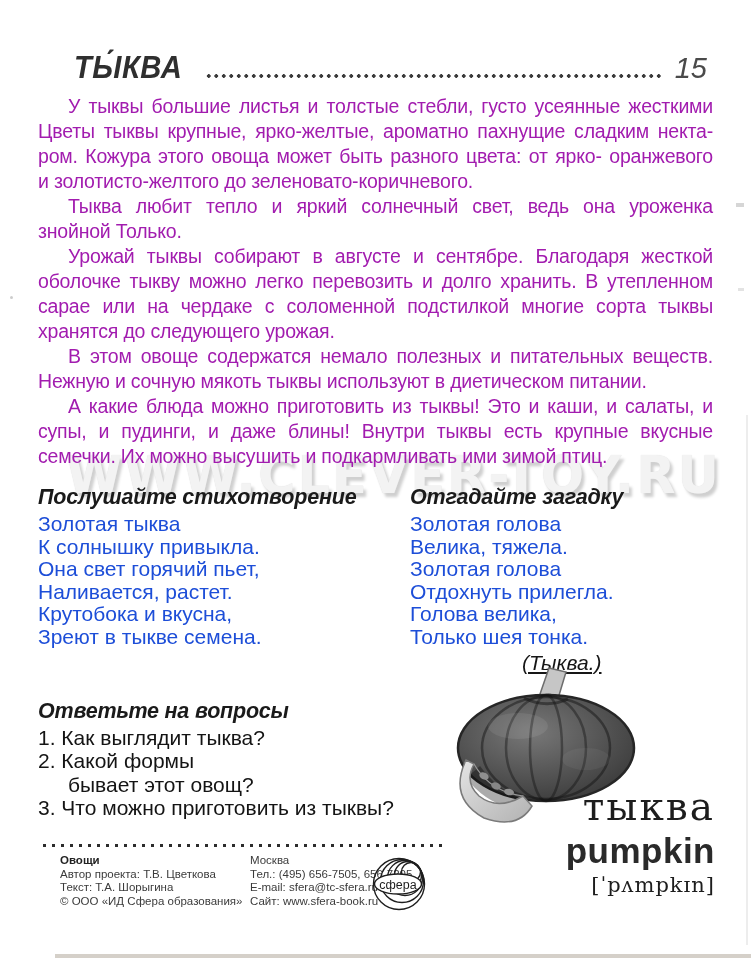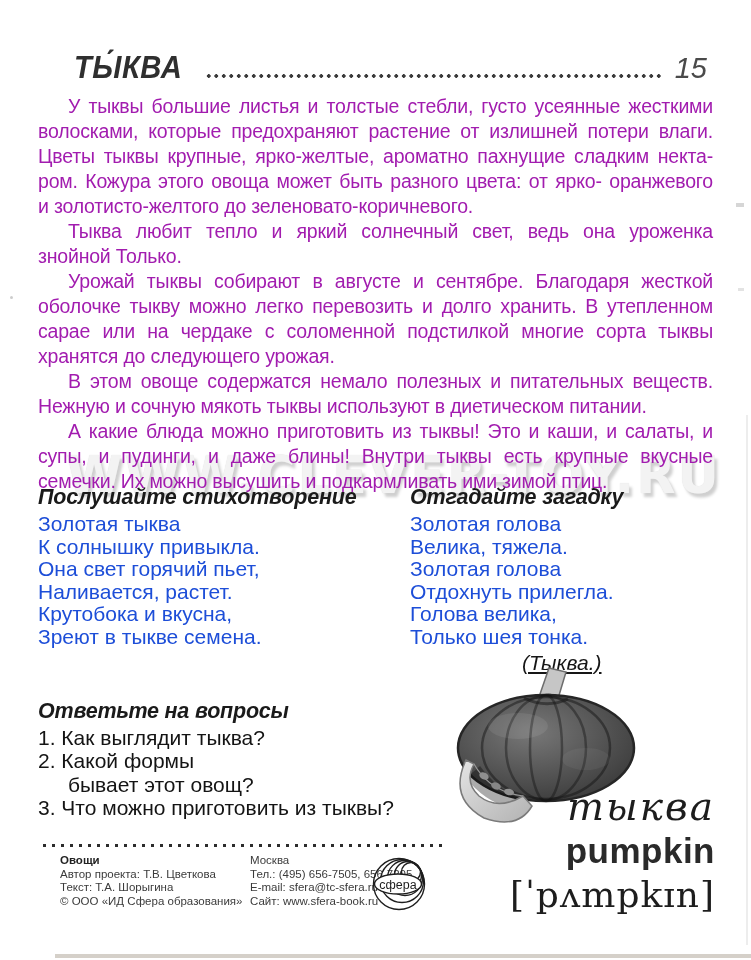--- a/index.html
+++ b/index.html
@@ -55,25 +55,25 @@
   .questions .sechead { margin-bottom:3px; }
   .qline { font-size:21px; line-height:23.3px; color:#141414; }
   .qline.cont { padding-left:30px; }
 
   
   .illus { position:absolute; left:436px; top:664px; z-index:1; }
 
   
   .vocab { position:absolute; right:36px; top:785px; text-align:right; z-index:2; }
   .vocab .script {
-    font-family:"DejaVu Serif", serif; font-style:italic; font-size:39px;
+    font-family:"DejaVu Serif", serif; font-size:39px;
     color:#1d1d1d; line-height:1.15; letter-spacing:2px;
   }
   .vocab .eng { font-size:35px; font-weight:bold; color:#2a2a2a; line-height:1.2; letter-spacing:0.5px; }
-  .vocab .phon { font-family:"DejaVu Serif", serif; font-size:36px; color:#1d1d1d; line-height:1.25; letter-spacing:1px; }
+  .vocab .phon { font-family:"DejaVu Serif", serif; font-size:21px; color:#1d1d1d; line-height:1.25; letter-spacing:1px; }
 
   
   .footer { position:absolute; left:40px; top:843px; width:402px; z-index:1; }
   .fdots {
     height:5px; margin-bottom:6px;
     background-image:radial-gradient(circle, #2c2c2c 1.5px, transparent 1.85px);
     background-size:9px 5px; background-repeat:repeat-x;
   }
   .fcols { display:flex; }
   .fcol1 { margin-left:20px; width:190px; }
@@ -97,21 +97,20 @@
   <div class="watermark">WWW.CLEVER-TOY.RU</div>
 
   <header class="titlebar">
     <div class="title">ТЫ́КВА</div>
     <div class="leader"></div>
     <div class="pagenum">15</div>
   </header>
 
   <section class="bodytext">
     <div class="bl first">У тыквы большие листья и толстые стебли, густо усеянные жесткими</div>
-    <div class="bl">волосками, которые предохраняют растение от излишней потери влаги.</div>
     <div class="bl">Цветы тыквы крупные, ярко-желтые, ароматно пахнущие сладким некта-</div>
     <div class="bl">ром. Кожура этого овоща может быть разного цвета: от ярко- оранжевого</div>
     <div class="bl end">и золотисто-желтого до зеленовато-коричневого.</div>
     <div class="bl first">Тыква любит тепло и яркий солнечный свет, ведь она уроженка</div>
     <div class="bl end">знойной Только.</div>
     <div class="bl first">Урожай тыквы собирают в августе и сентябре. Благодаря жесткой</div>
     <div class="bl">оболочке тыкву можно легко перевозить и долго хранить. В утепленном</div>
     <div class="bl">сарае или на чердаке с соломенной подстилкой многие сорта тыквы</div>
     <div class="bl end">хранятся до следующего урожая.</div>
     <div class="bl first">В этом овоще содержатся немало полезных и питательных веществ.</div>

